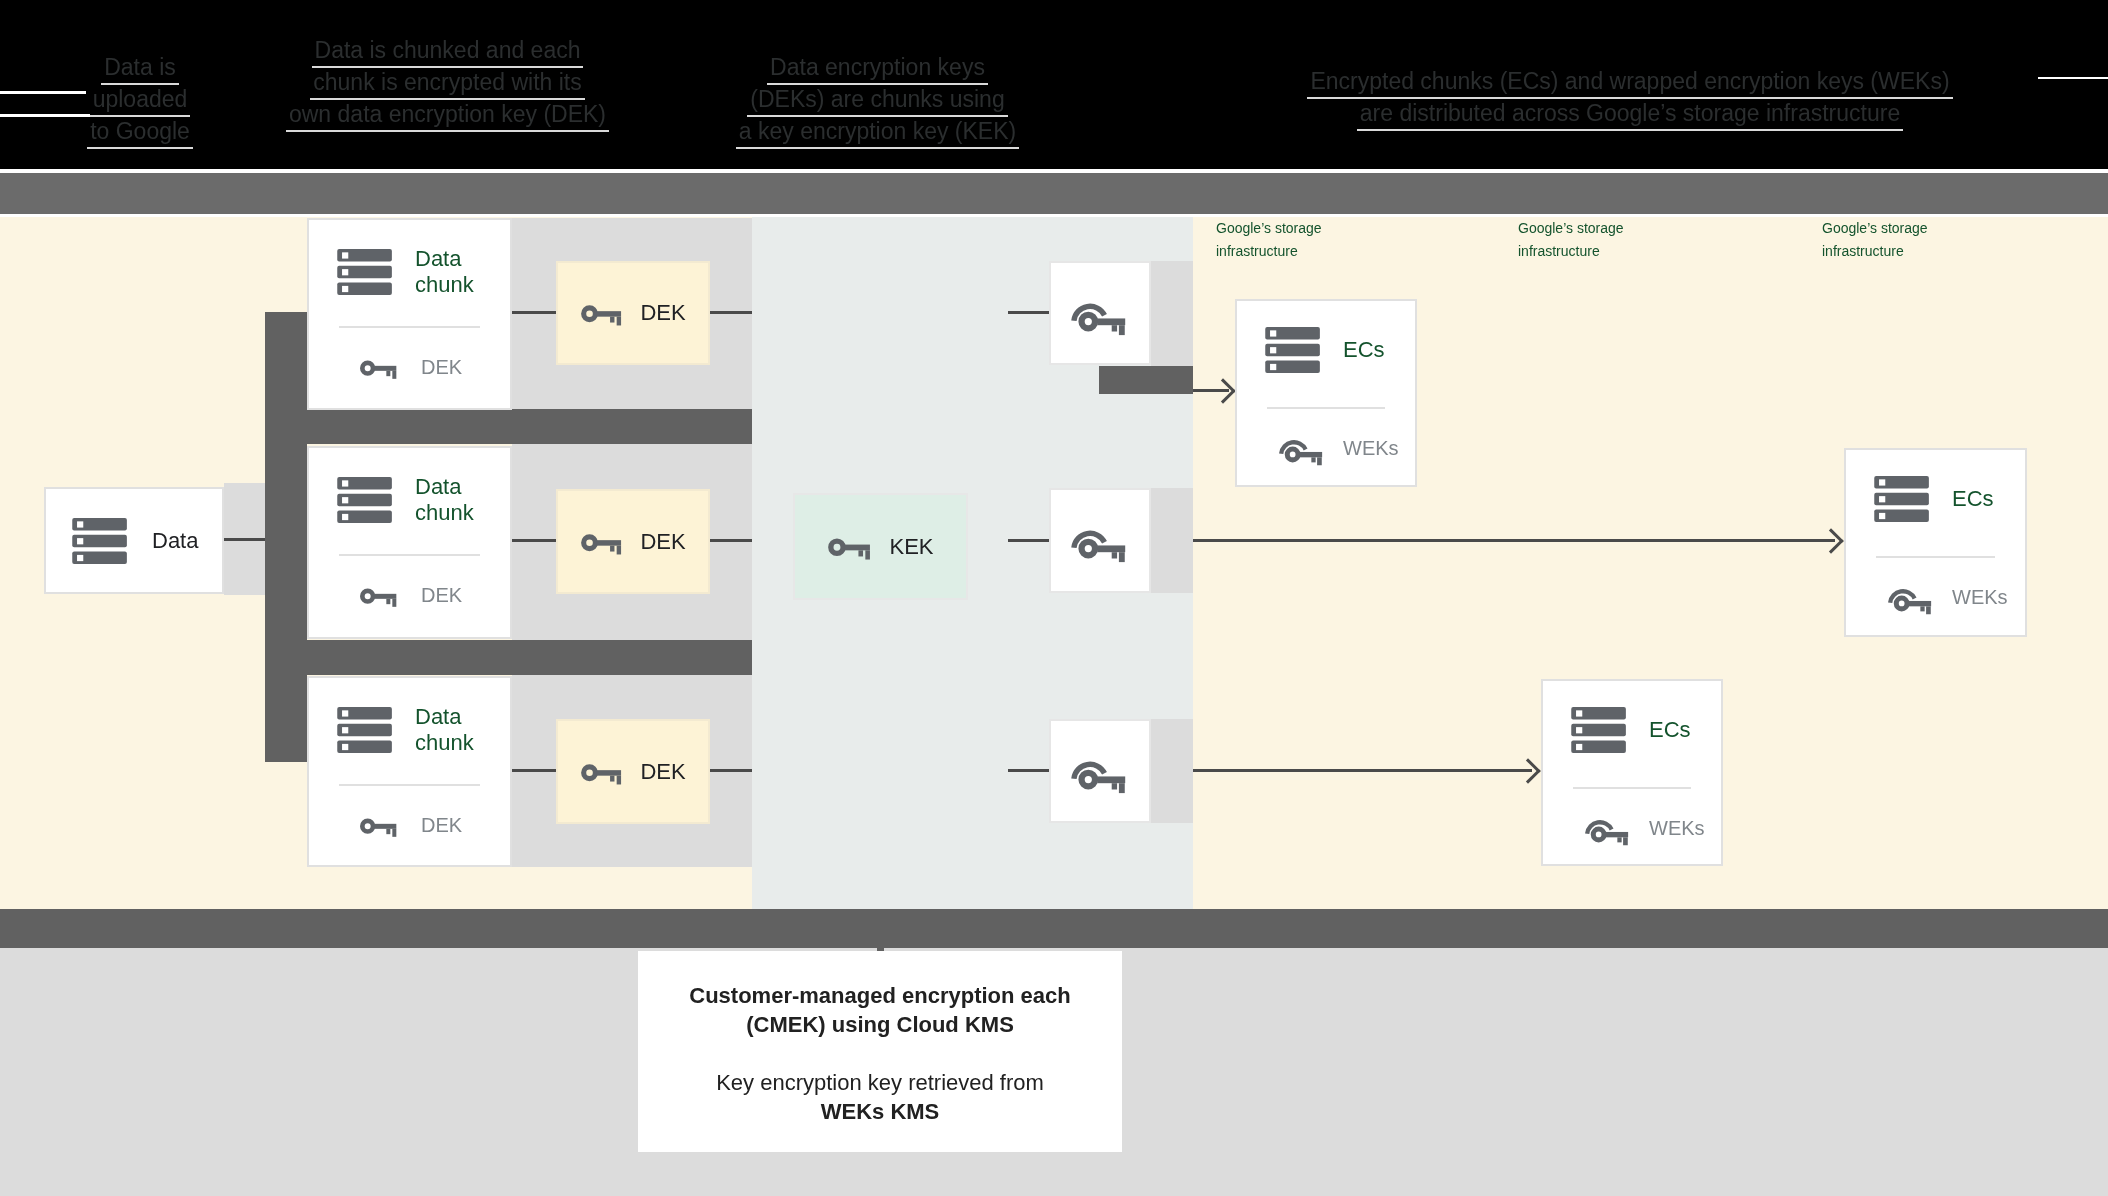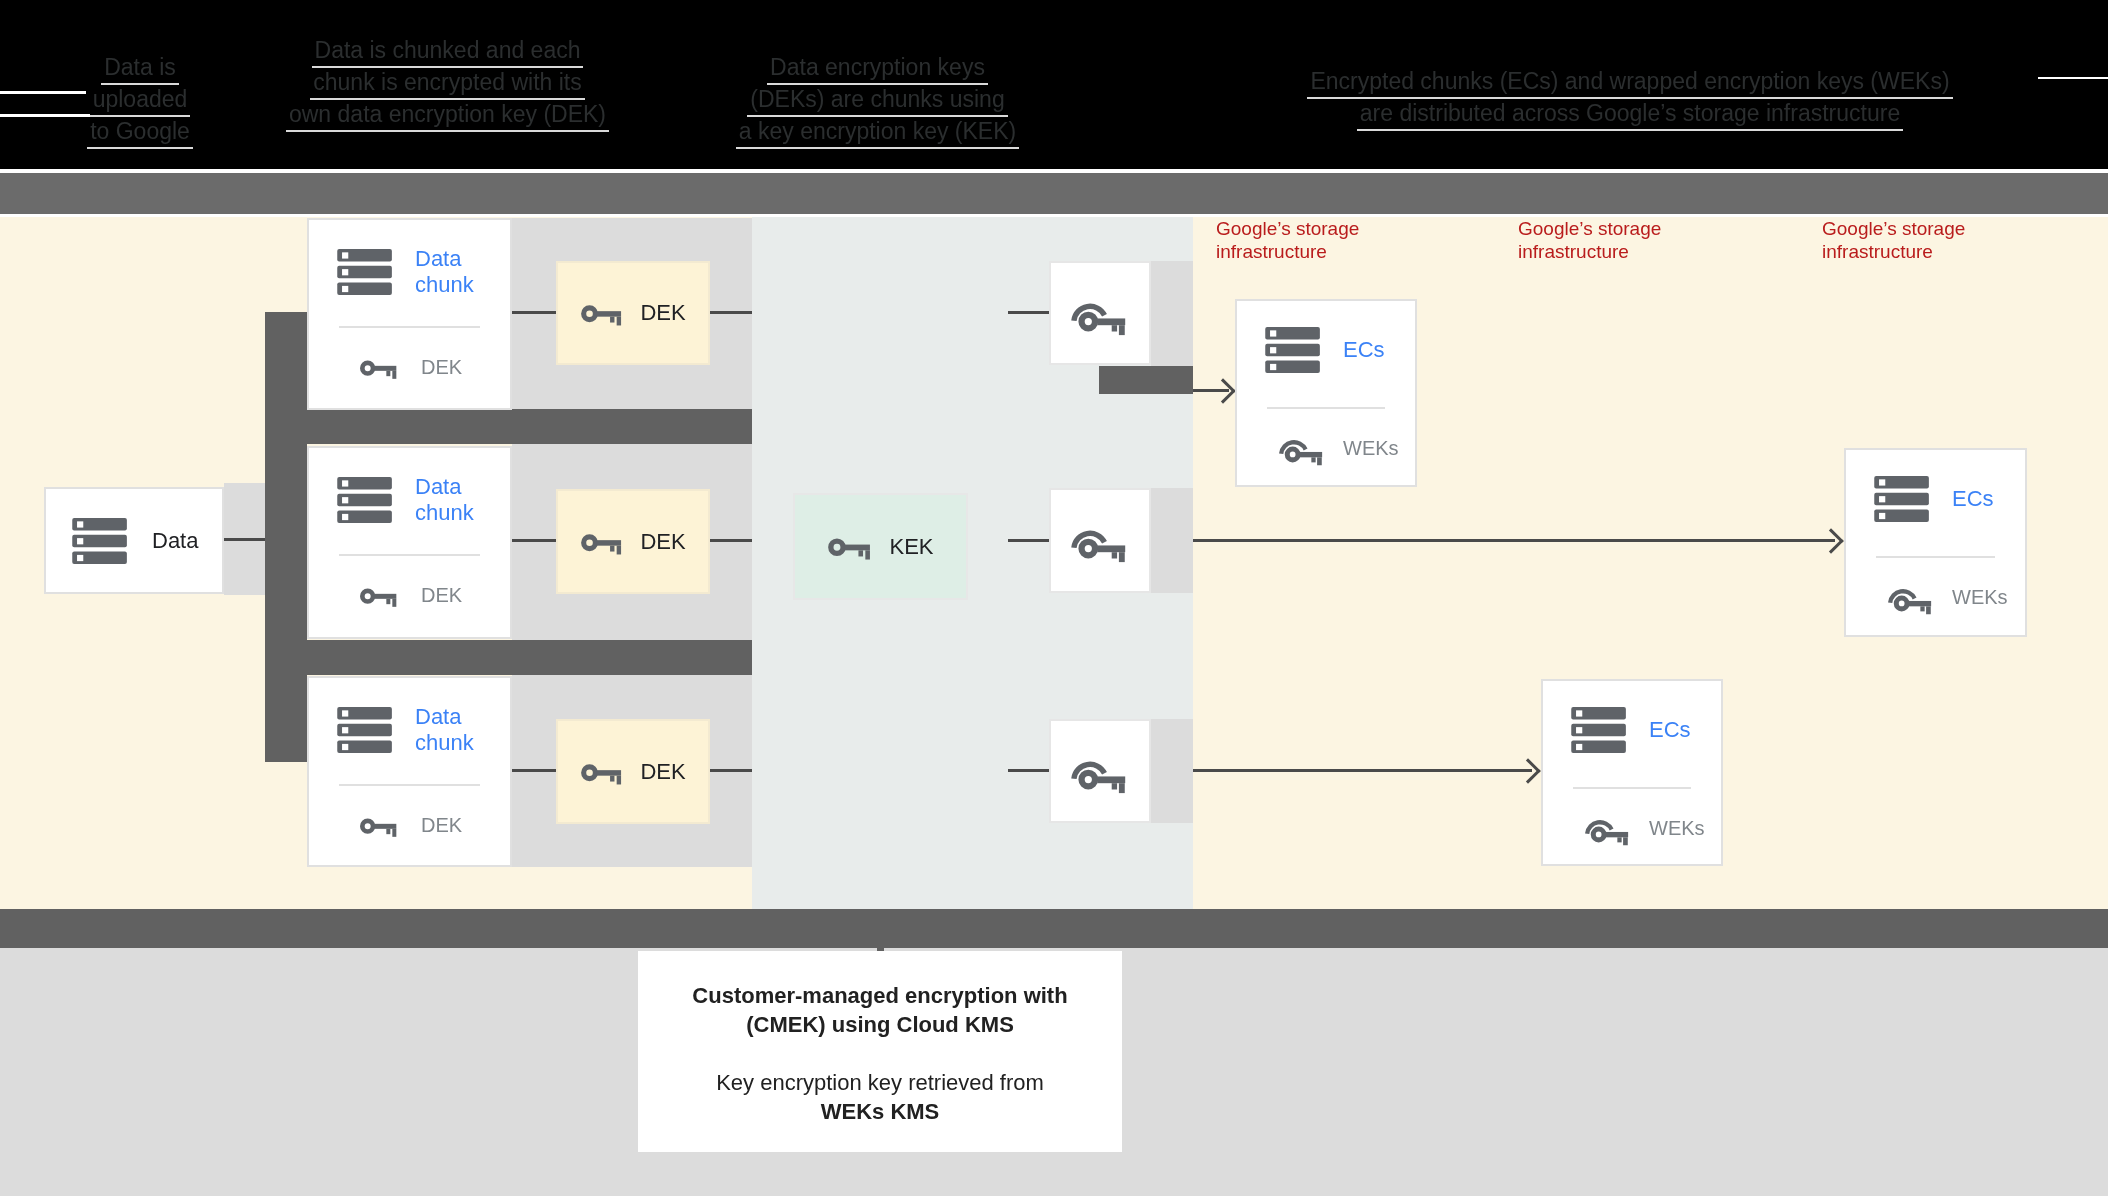--- a/index.html
+++ b/index.html
@@ -8,30 +8,30 @@
   .abs{position:absolute;}
   
   .hdr-col{position:absolute;text-align:center;font-size:23px;line-height:29px;color:#2b2e2f;}
   .hdr-col span{display:inline-block;border-bottom:2px solid rgba(255,255,255,.85);padding:0 3px 1px 3px;}
   .streak{position:absolute;background:#fff;height:3px;}
   
   .card{position:absolute;background:#fff;border:2px solid #e0e0e0;box-sizing:border-box;}
   .keycard{position:absolute;background:#fff;border:2px solid #e6e6e6;box-sizing:border-box;
            display:flex;align-items:center;justify-content:center;}
   .card .toprow{position:absolute;left:28px;top:26px;display:flex;align-items:center;}
-  .card .title{margin-left:20px;font-size:22px;line-height:26px;color:#3b82f6;width:86px;}
+  .card .title{margin-left:20px;font-size:22px;line-height:26px;color:#14532d;width:86px;}
   .card .divider{position:absolute;left:30px;right:30px;top:106px;height:2px;background:#e0e0e0;}
   .card .keyrow{position:absolute;left:50px;top:124px;height:46px;display:flex;align-items:center;}
   .card .keylabel{margin-left:22px;font-size:20px;color:#80868b;}
   .tintbox{position:absolute;box-sizing:border-box;display:flex;align-items:center;justify-content:center;}
   .tintbox .lbl{margin-left:16px;font-size:22px;color:#202124;}
   .line{position:absolute;background:#4a4a4a;height:3px;}
   .vee{position:absolute;width:15px;height:15px;border-top:3px solid #4a4a4a;border-right:3px solid #4a4a4a;
        transform:rotate(45deg);}
-  .storage{position:absolute;font-size:19px;line-height:23px;color:#b91c1c;}
+  .storage{position:absolute;font-size:14px;line-height:23px;color:#14532d;}
   .icon{flex:0 0 auto;display:block;}
   
   #caption{position:absolute;left:638px;top:951px;width:484px;height:201px;background:#fff;
            text-align:center;box-sizing:border-box;padding-top:30px;font-size:22px;line-height:29px;color:#212121;}
   #caption .b{font-weight:bold;}
   #caption .gap{height:29px;}
 </style>
 </head>
 <body>
 
@@ -278,20 +278,20 @@
         </svg>
       <span class="keylabel" style="margin-left:18px;">WEKs</span>
     </div>
   </div>
 
   <div class="abs" style="left:0;top:909px;width:2108px;height:39px;background:#616161;"></div>
   <div class="abs" style="left:0;top:948px;width:2108px;height:248px;background:#dcdcdc;"></div>
   <div class="abs" style="left:877px;top:948px;width:7px;height:4px;background:#616161;"></div>
 
   <div id="caption">
-    <div class="b">Customer-managed encryption with</div>
+    <div class="b">Customer-managed encryption each</div>
     <div class="b">(CMEK) using Cloud KMS</div>
     <div class="gap"></div>
     <div>Key encryption key retrieved from</div>
     <div class="b">WEKs KMS</div>
   </div>
 
 </div>
 
 </body></html>

